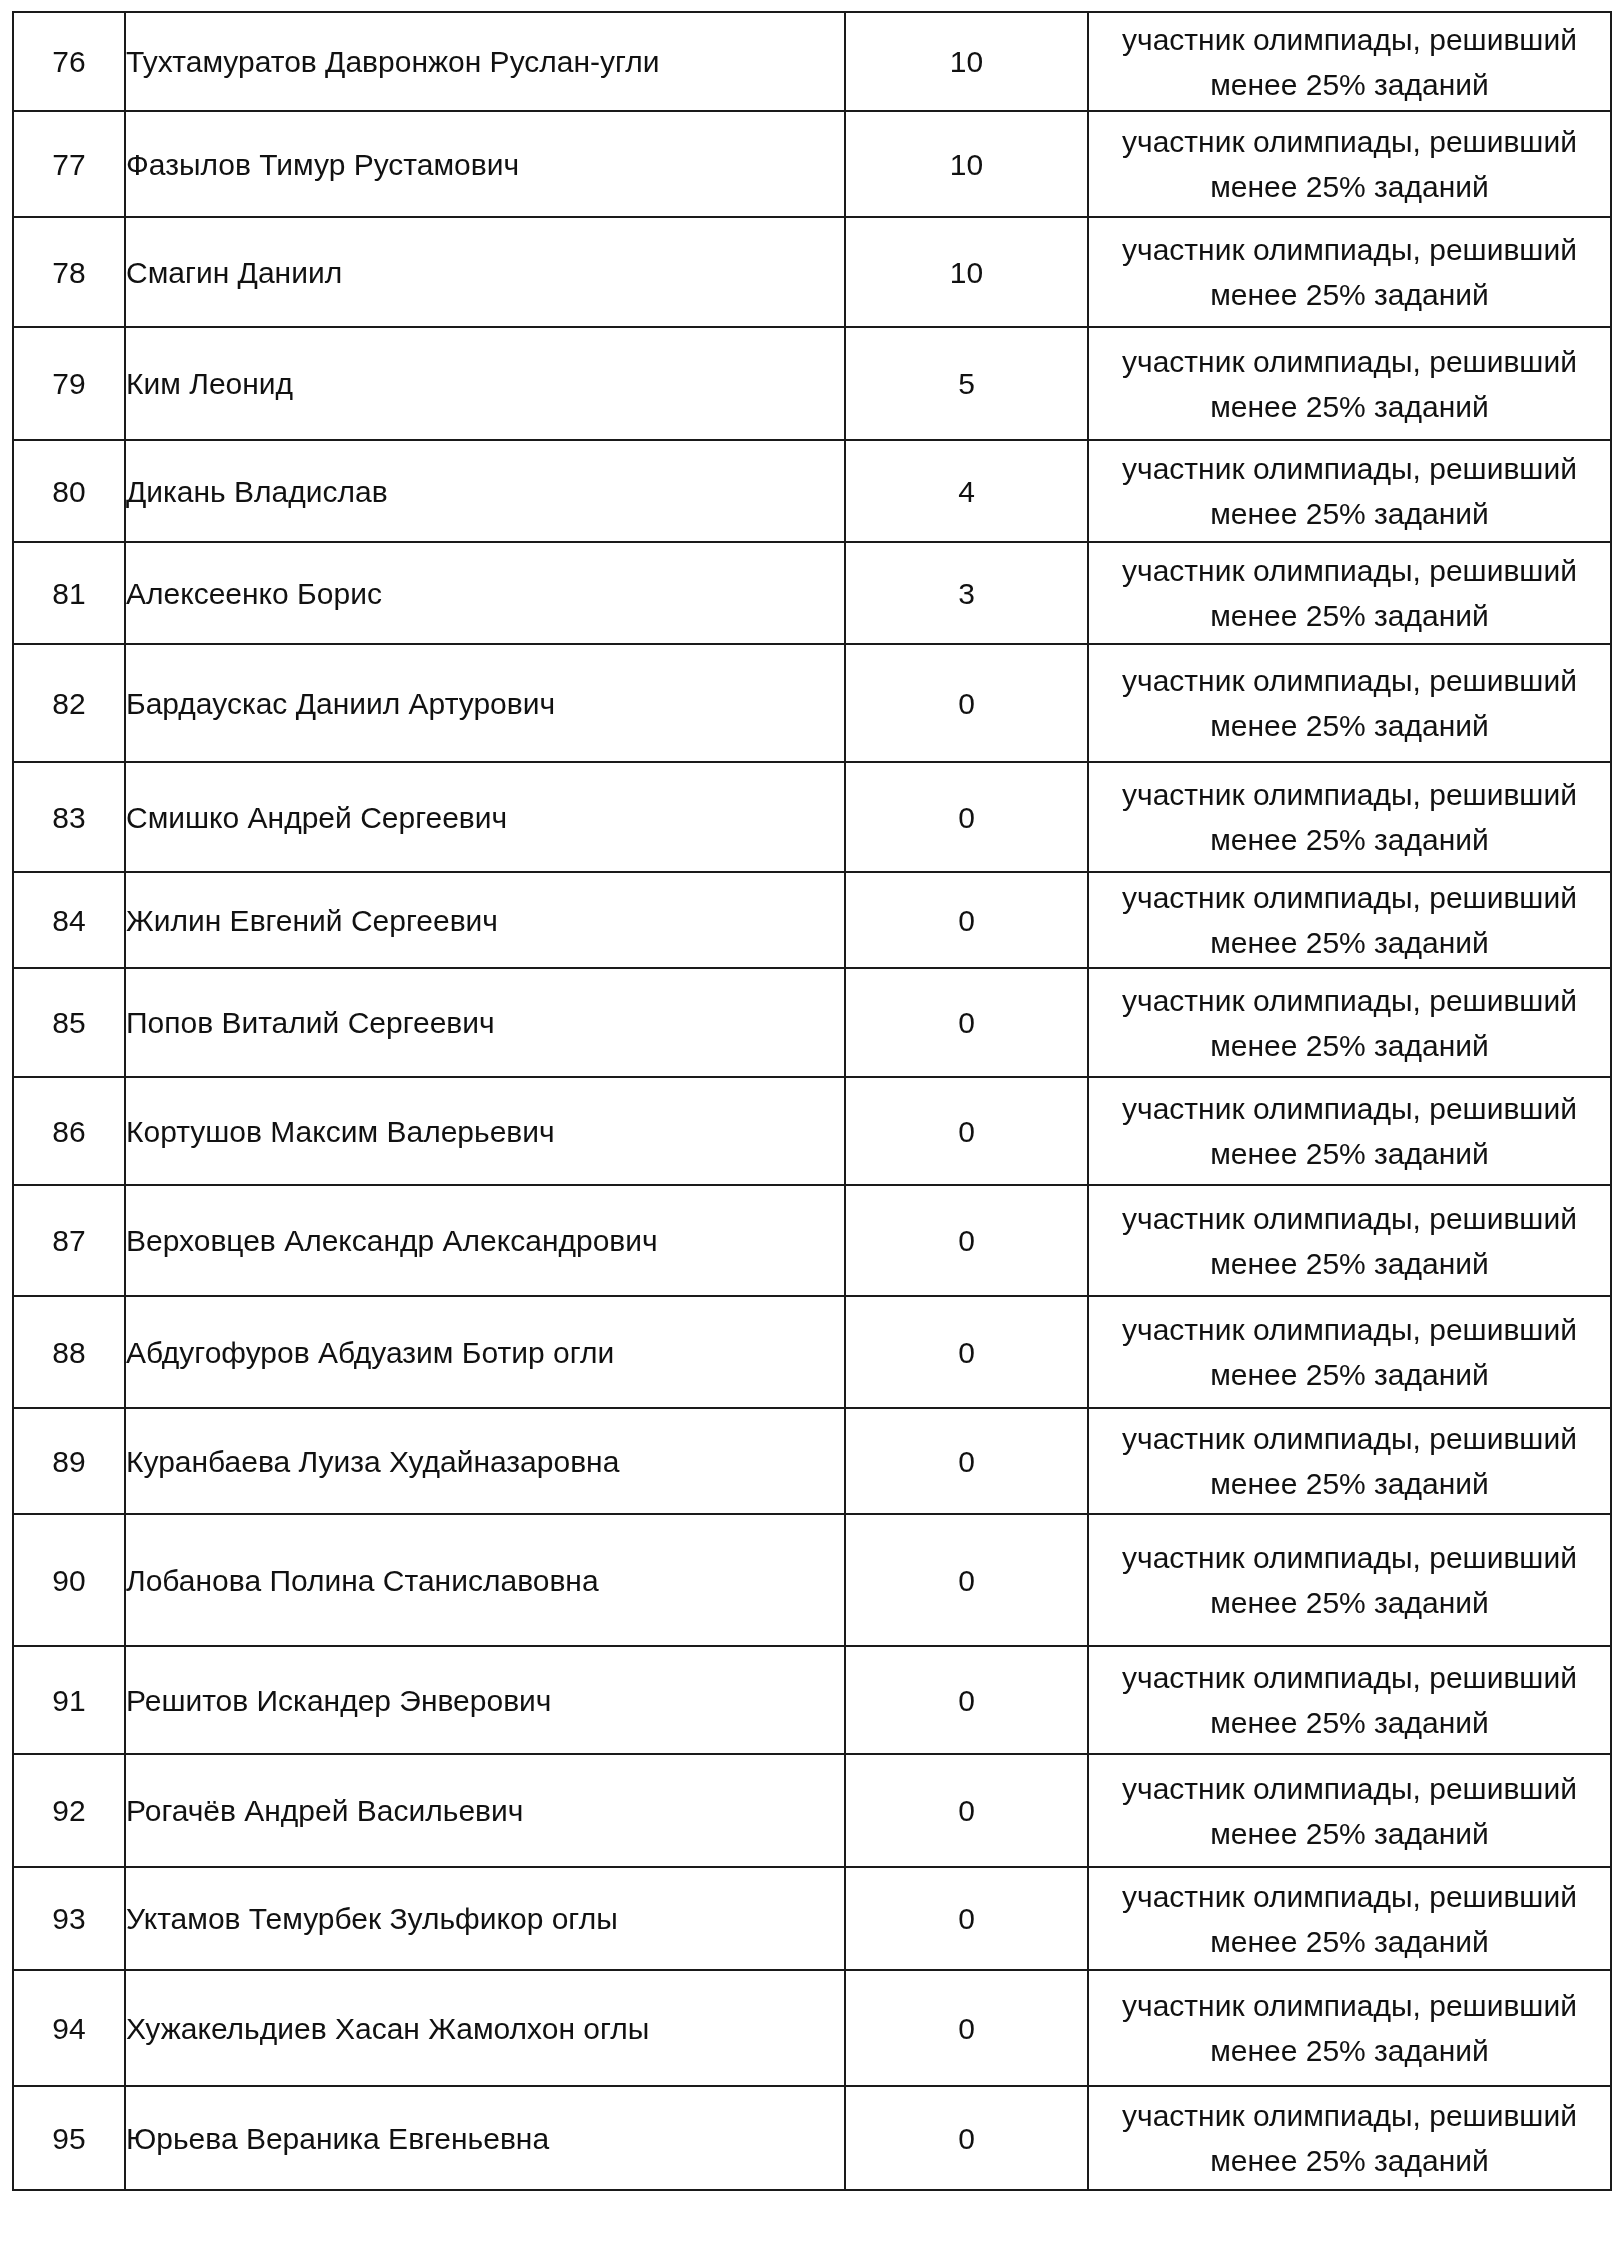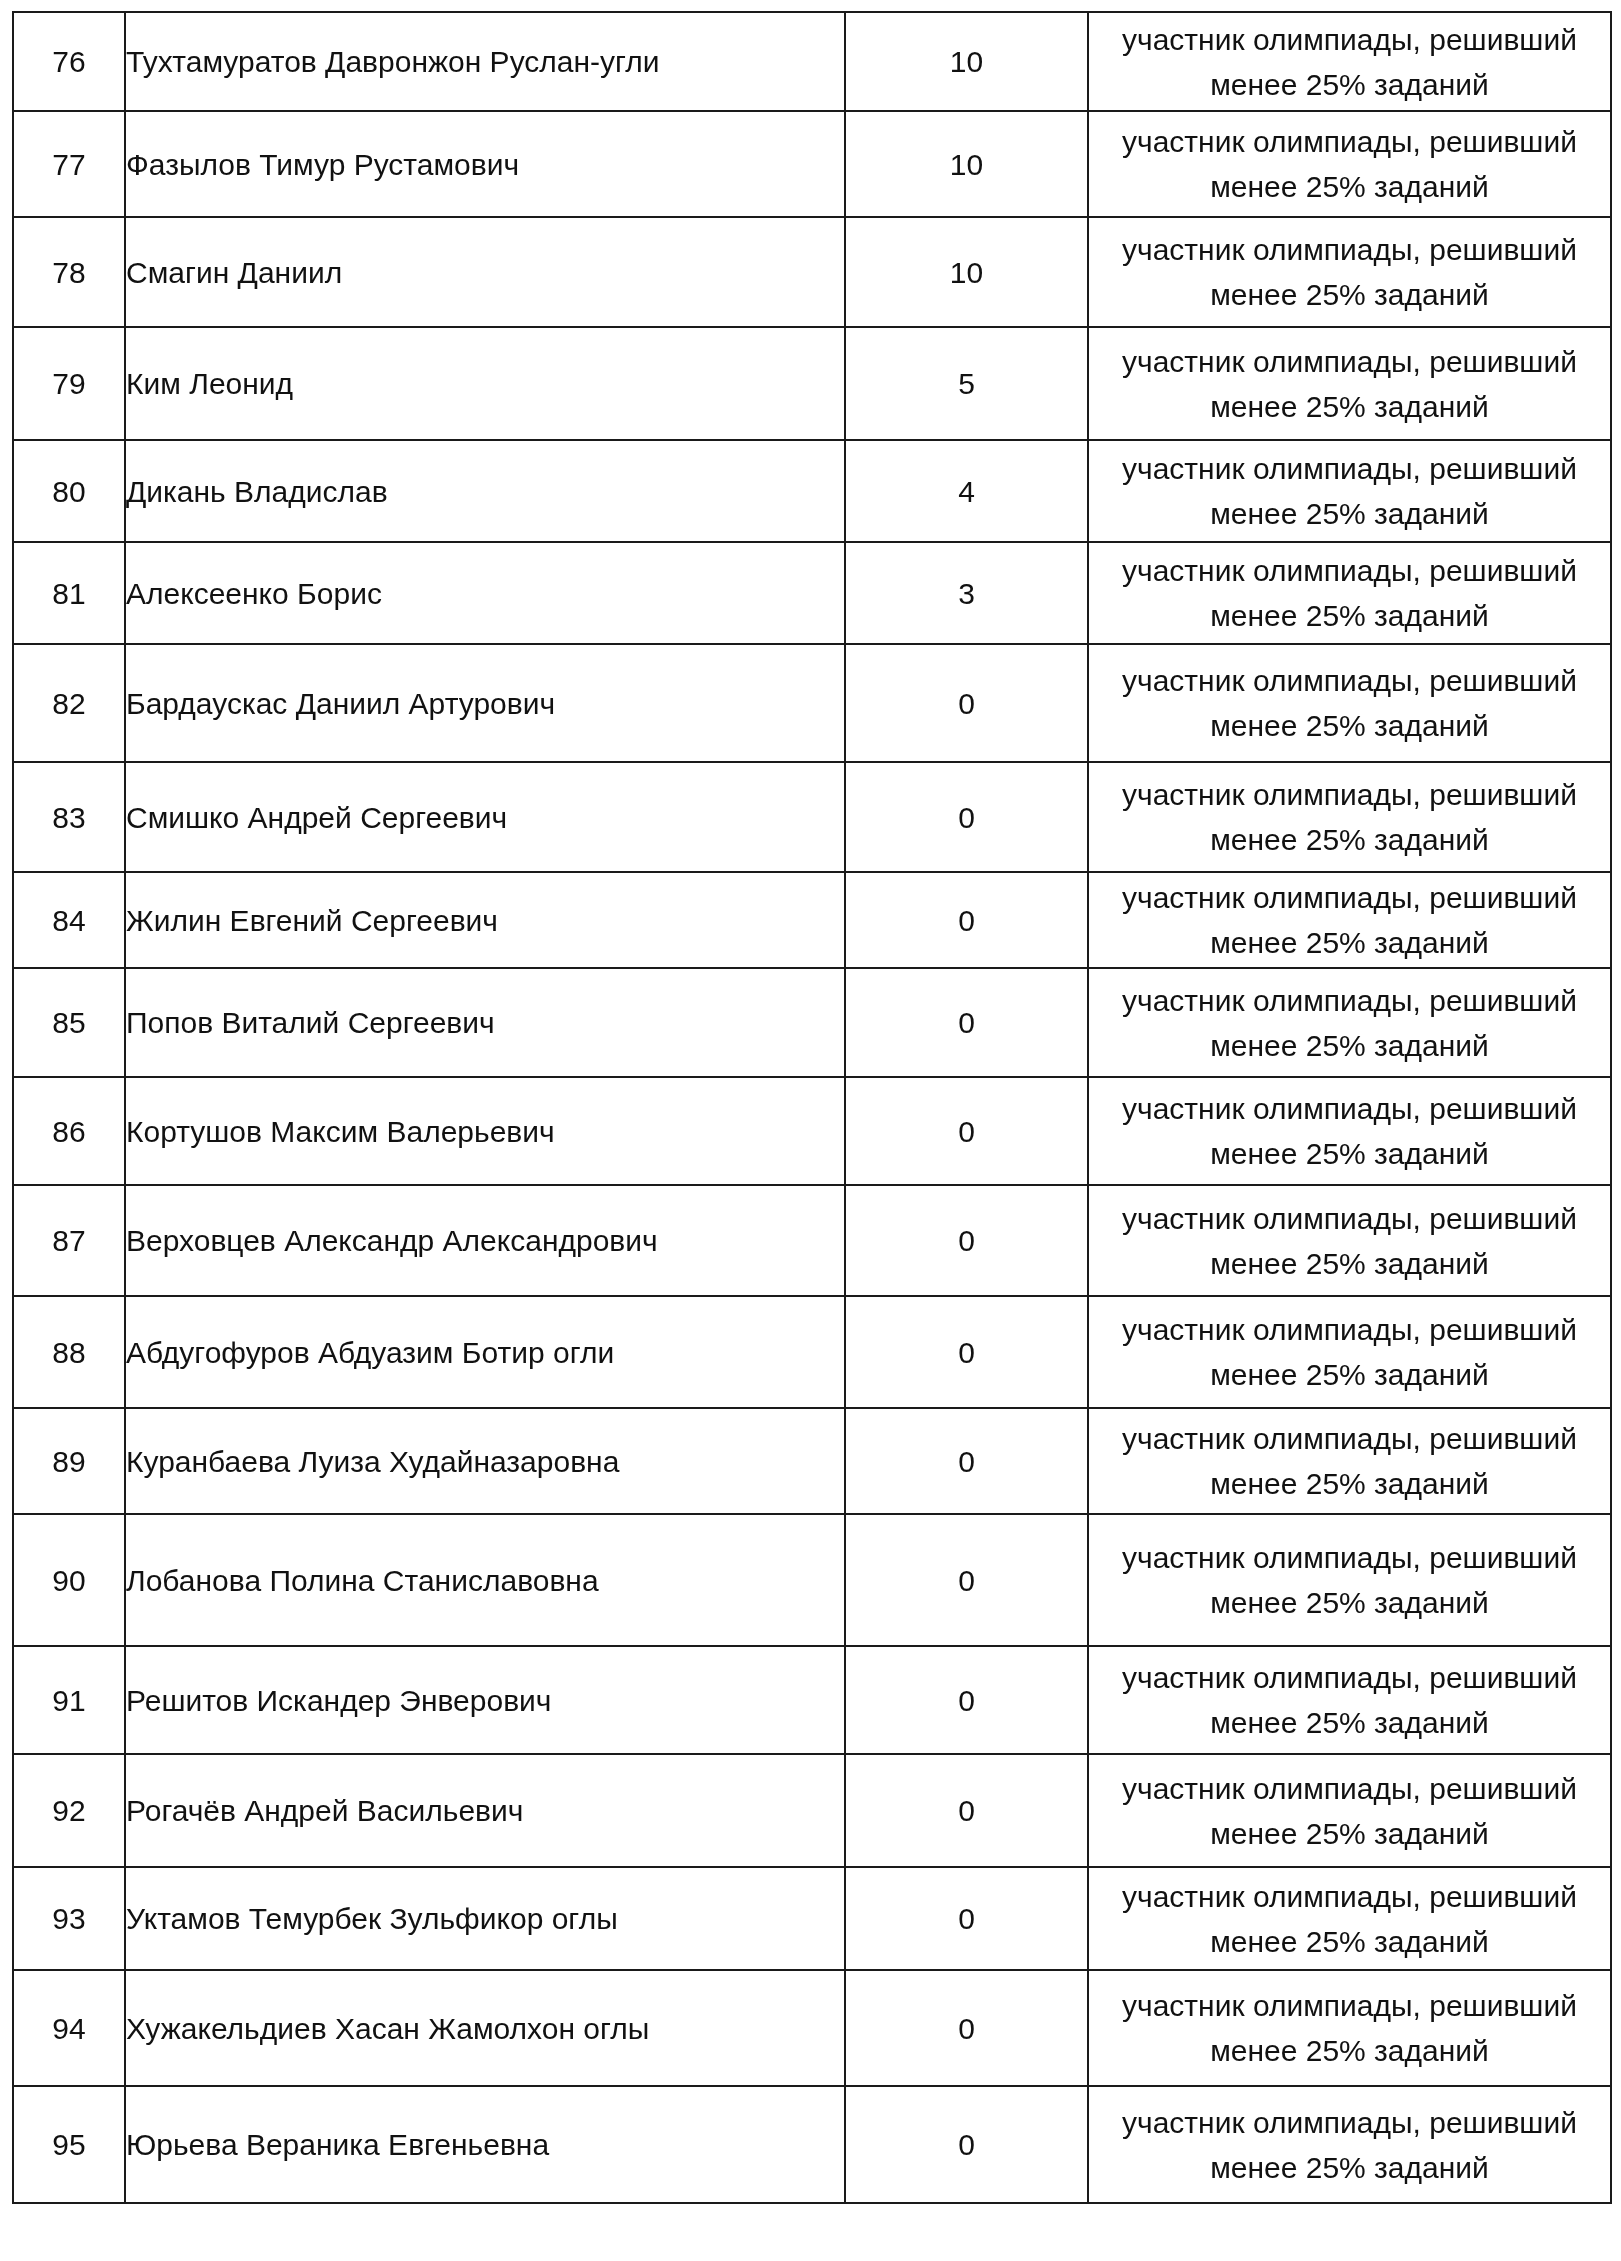--- a/index.html
+++ b/index.html
@@ -198,21 +198,21 @@
       </tr>
       <tr style="height: 116px;">
         <td class="num">94</td>
         <td class="name">Хужакельдиев Хасан Жамолхон оглы</td>
         <td class="score">0</td>
         <td class="status">
           <span class="status-line">участник олимпиады, решивший</span>
           <span class="status-line">менее 25% заданий</span>
         </td>
       </tr>
-      <tr style="height: 117px; padding-left: 44px;">
+      <tr style="height: 104px; padding-left: 44px;">
         <td class="num">95</td>
         <td class="name">Юрьева Вераника Евгеньевна</td>
         <td class="score">0</td>
         <td class="status">
           <span class="status-line">участник олимпиады, решивший</span>
           <span class="status-line">менее 25% заданий</span>
         </td>
       </tr>
     </tbody>
 </table>

